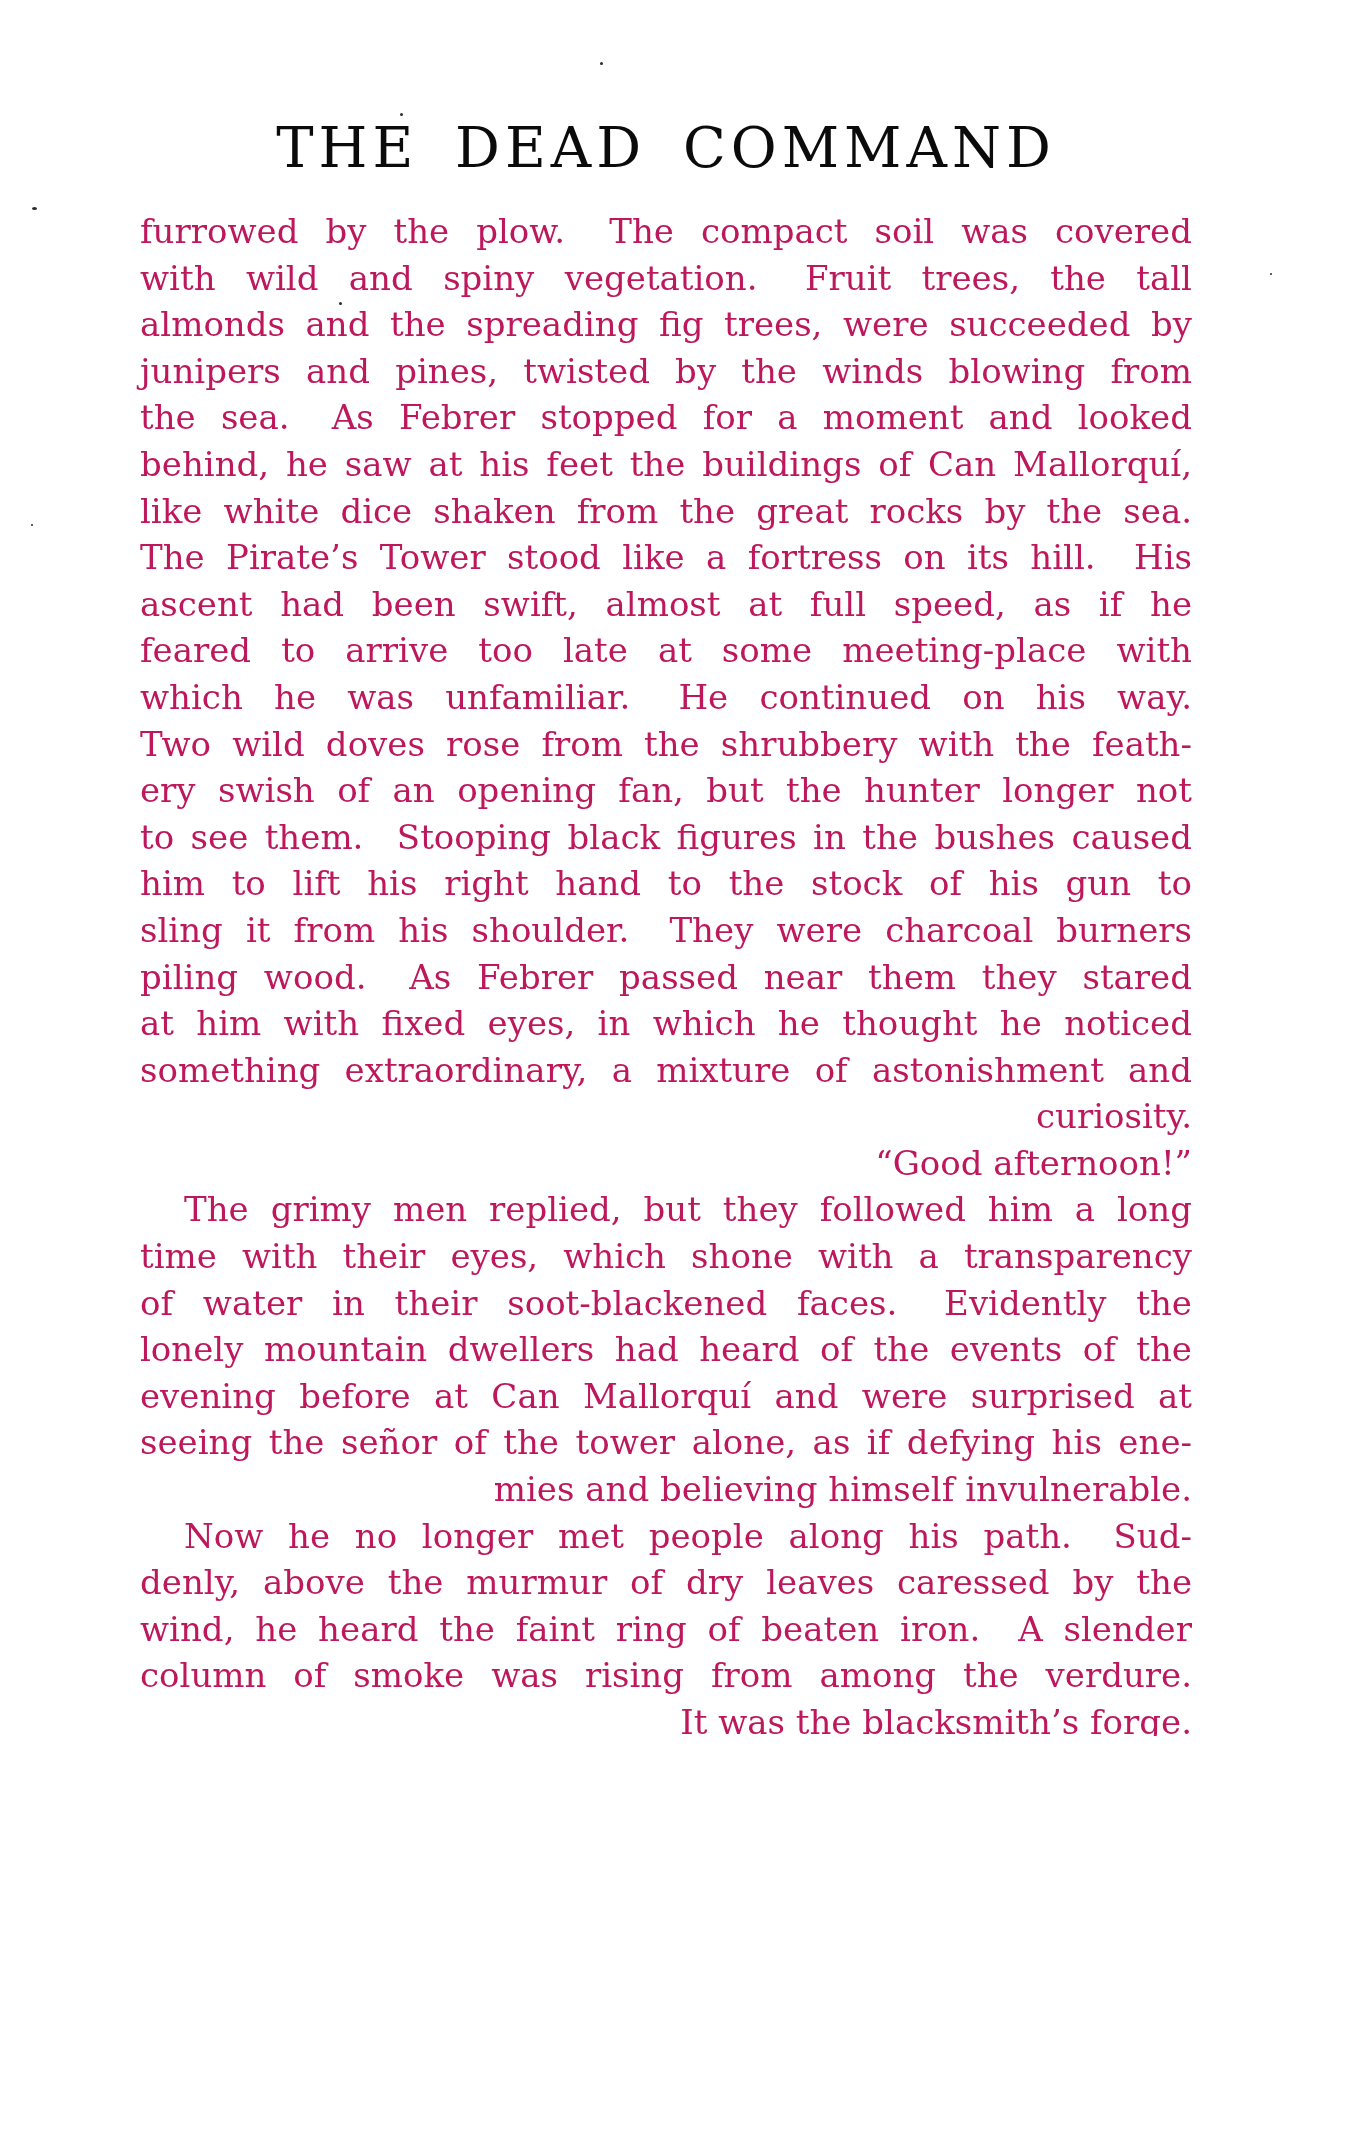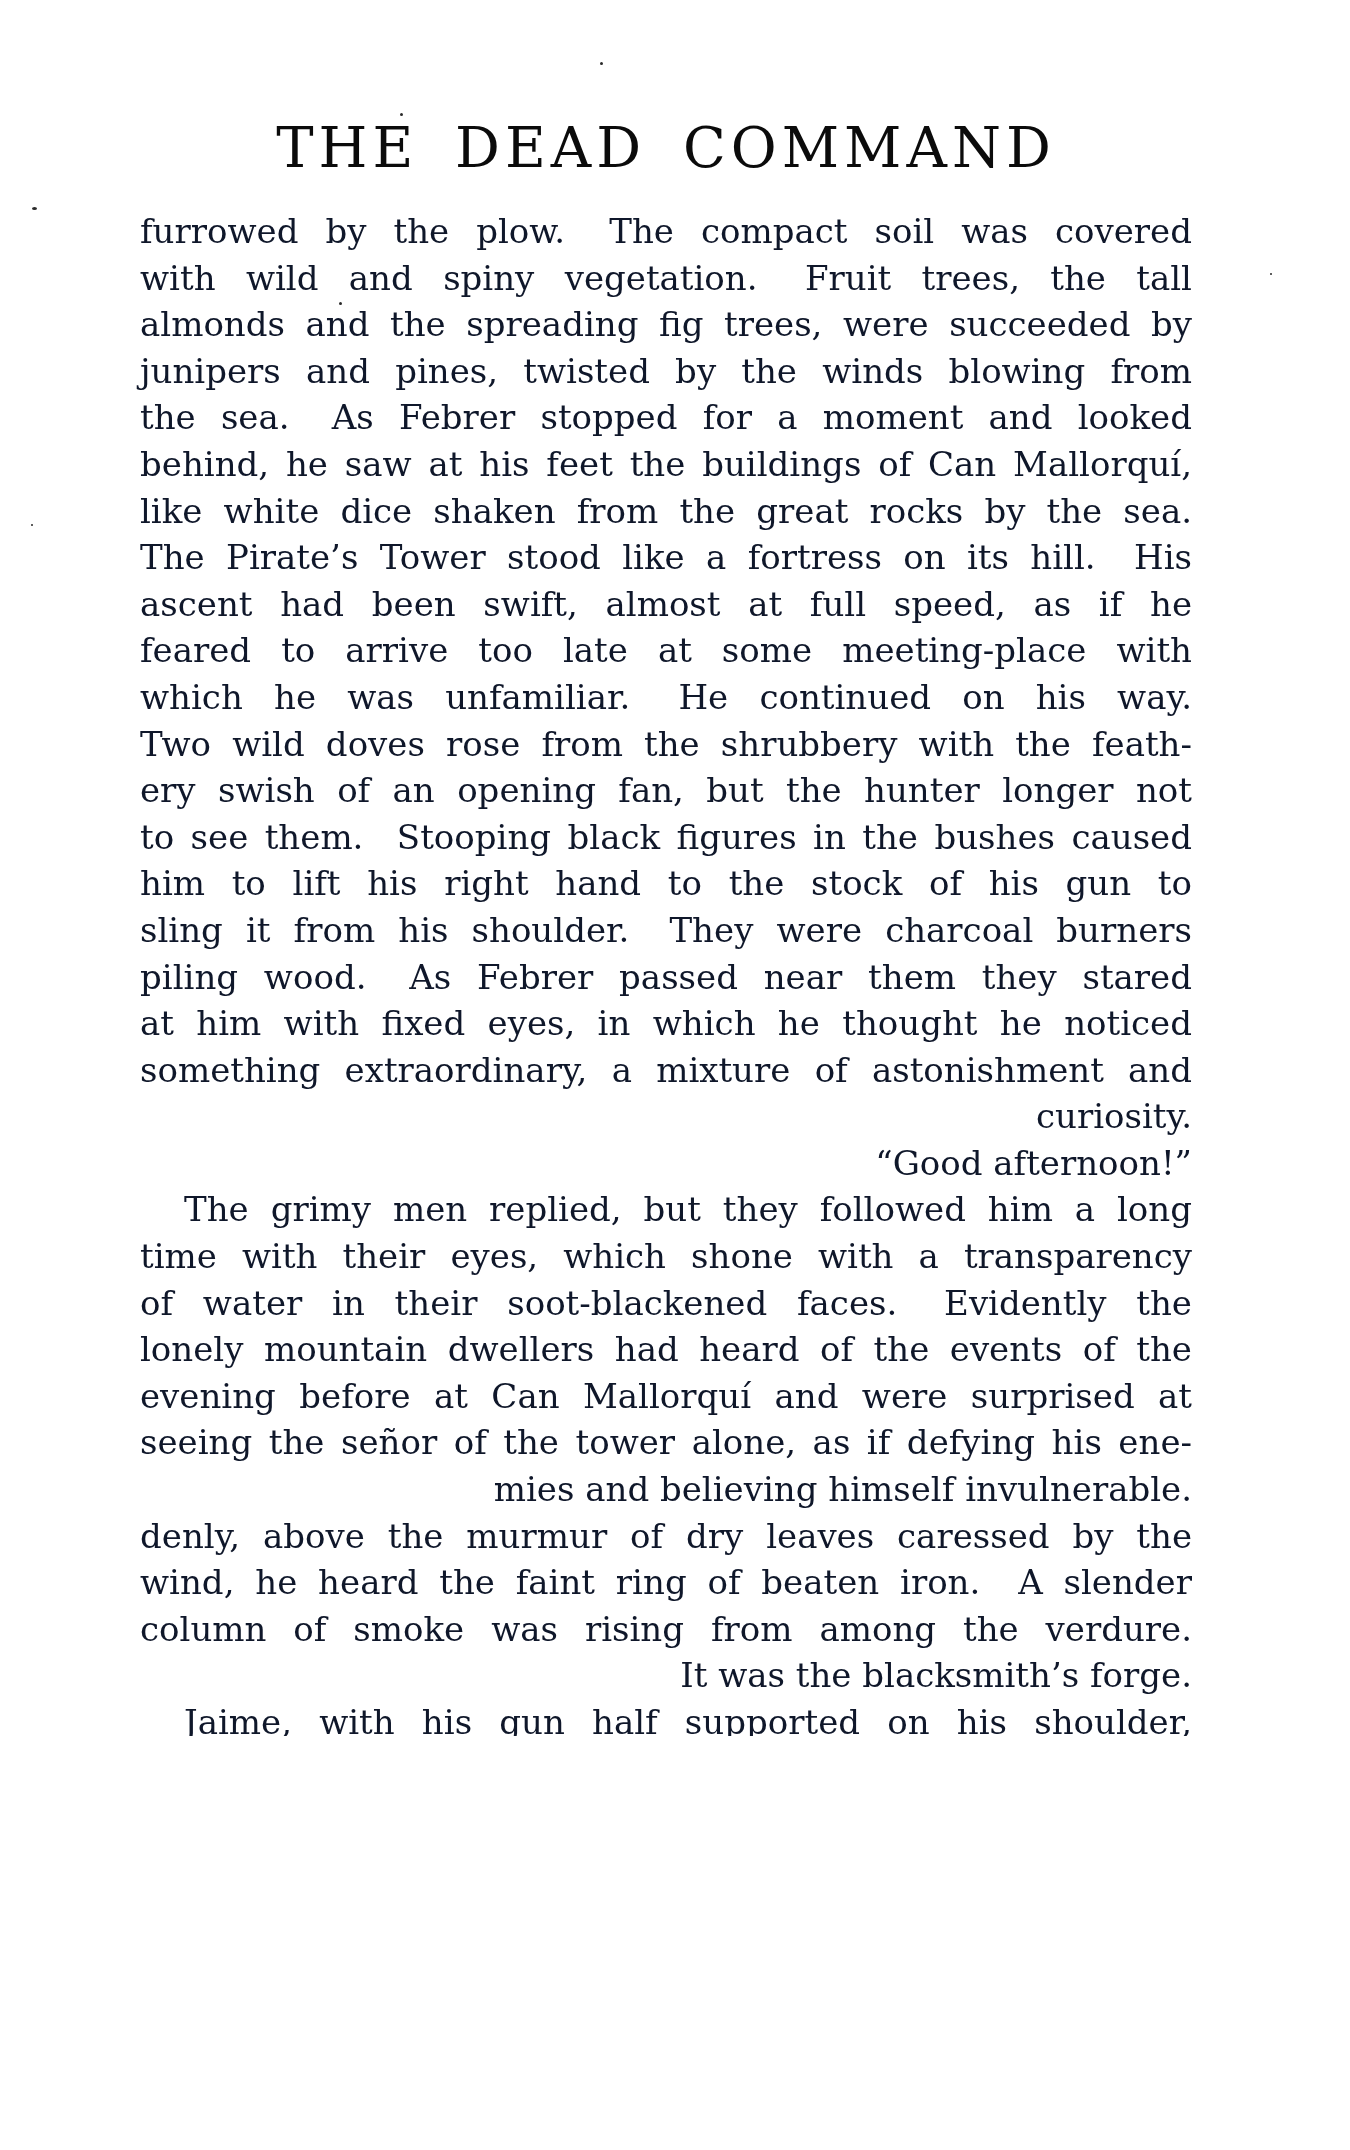--- a/index.html
+++ b/index.html
@@ -10,21 +10,21 @@
     font-family:"DejaVu Serif","Liberation Serif",serif;
     -webkit-font-smoothing:antialiased;
   }
   .running-head{
     position:absolute;left:140px;top:120px;width:1052px;margin:0;
     text-align:center;font-size:56px;font-weight:400;line-height:1;
     letter-spacing:5px;word-spacing:14px;color:#0b0b0b;
   }
   .text-block{
     position:absolute;left:140px;top:208px;width:1052px;
-    font-size:34px;line-height:46.6px;color:#0f172a;
+    font-size:34px;line-height:46.6px;color:#be185d;
   }
   .line{
     height:46.6px;text-align:justify;text-justify:inter-word;
     overflow:visible;
   }
   
   .line::after{content:"";display:inline-block;width:100%;height:0;vertical-align:top;}
   .line.rag{text-align:right;}
   .line.rag::after{content:none;}
   .line.ind{padding-left:44px;}
@@ -63,20 +63,21 @@
       <div class="line">something extraordinary, a mixture of astonishment and</div>
       <div class="line rag">curiosity.</div>
       <div class="line ind rag">“Good afternoon!”</div>
       <div class="line ind">The grimy men replied, but they followed him a long</div>
       <div class="line">time with their eyes, which shone with a transparency</div>
       <div class="line">of water in their soot-blackened faces.  Evidently the</div>
       <div class="line">lonely mountain dwellers had heard of the events of the</div>
       <div class="line">evening before at Can Mallorquí and were surprised at</div>
       <div class="line">seeing the señor of the tower alone, as if defying his ene-</div>
       <div class="line rag">mies and believing himself invulnerable.</div>
+      <div class="line ind">Now he no longer met people along his path.  Sud-</div>
       <div class="line">denly, above the murmur of dry leaves caressed by the</div>
       <div class="line">wind, he heard the faint ring of beaten iron.  A slender</div>
       <div class="line">column of smoke was rising from among the verdure.</div>
       <div class="line rag">It was the blacksmith’s forge.</div>
       <div class="line ind">Jaime, with his gun half supported on his shoulder,</div>
     </div>
 
   <div class="page-number">280</div>
 
   <div>

